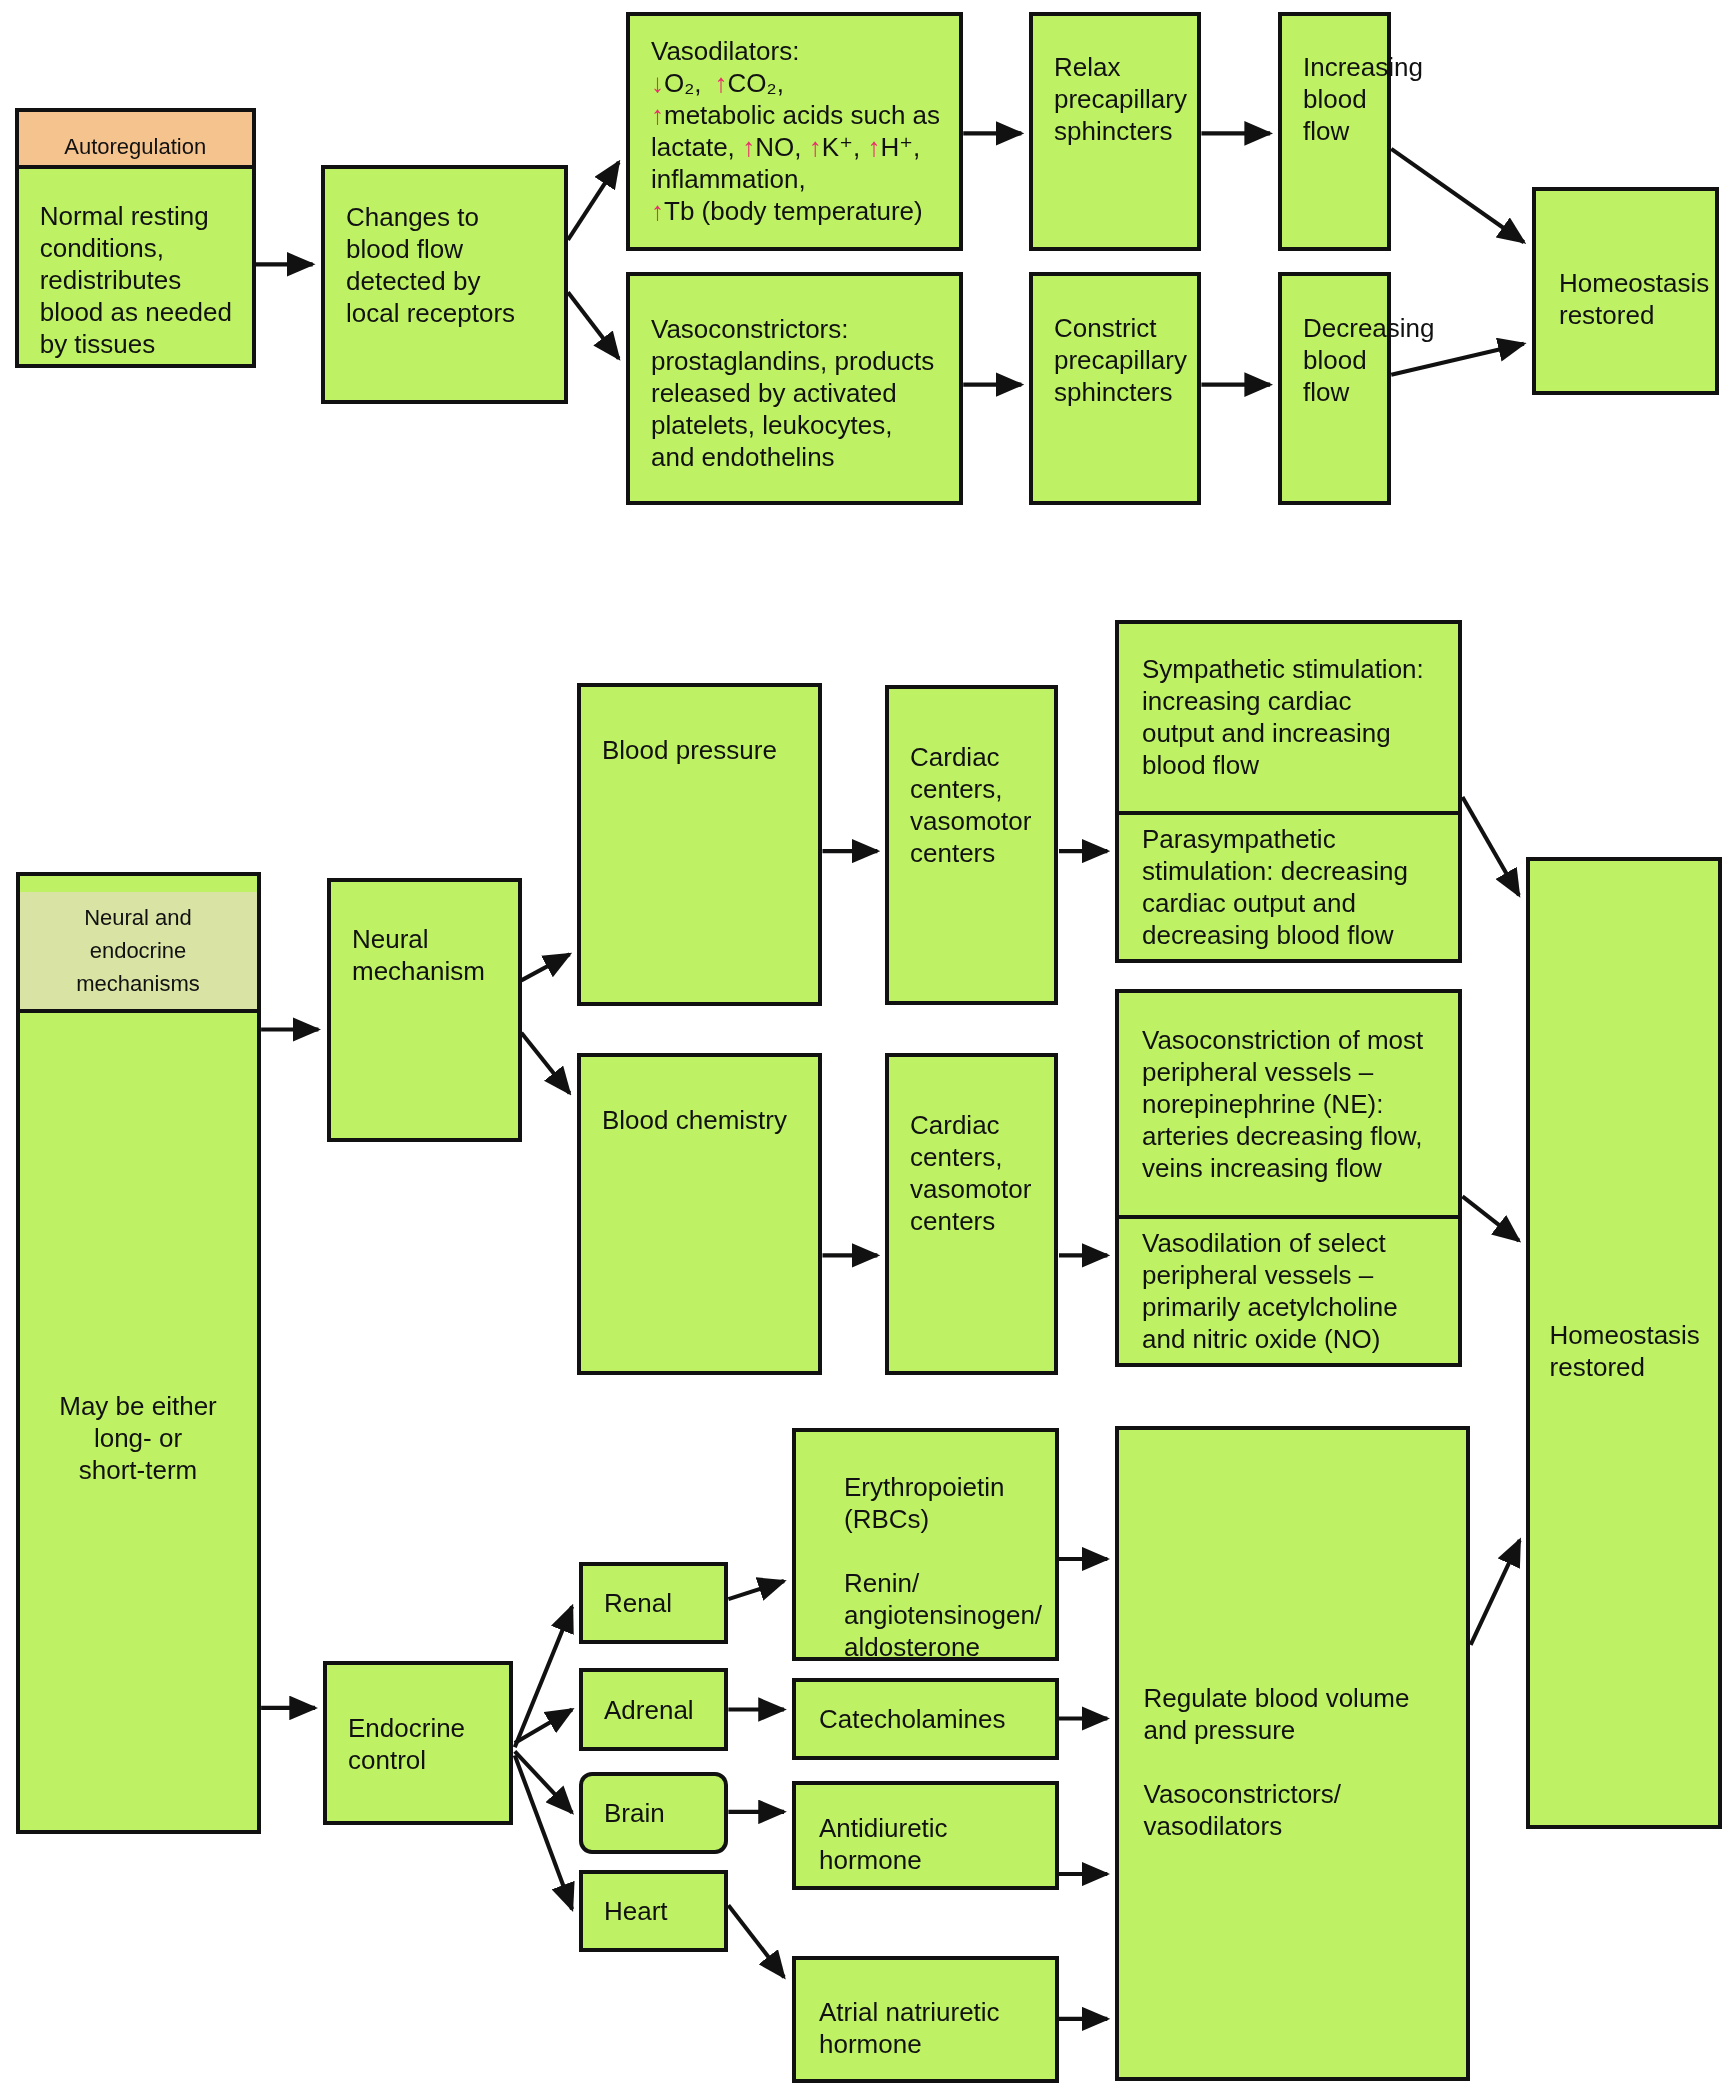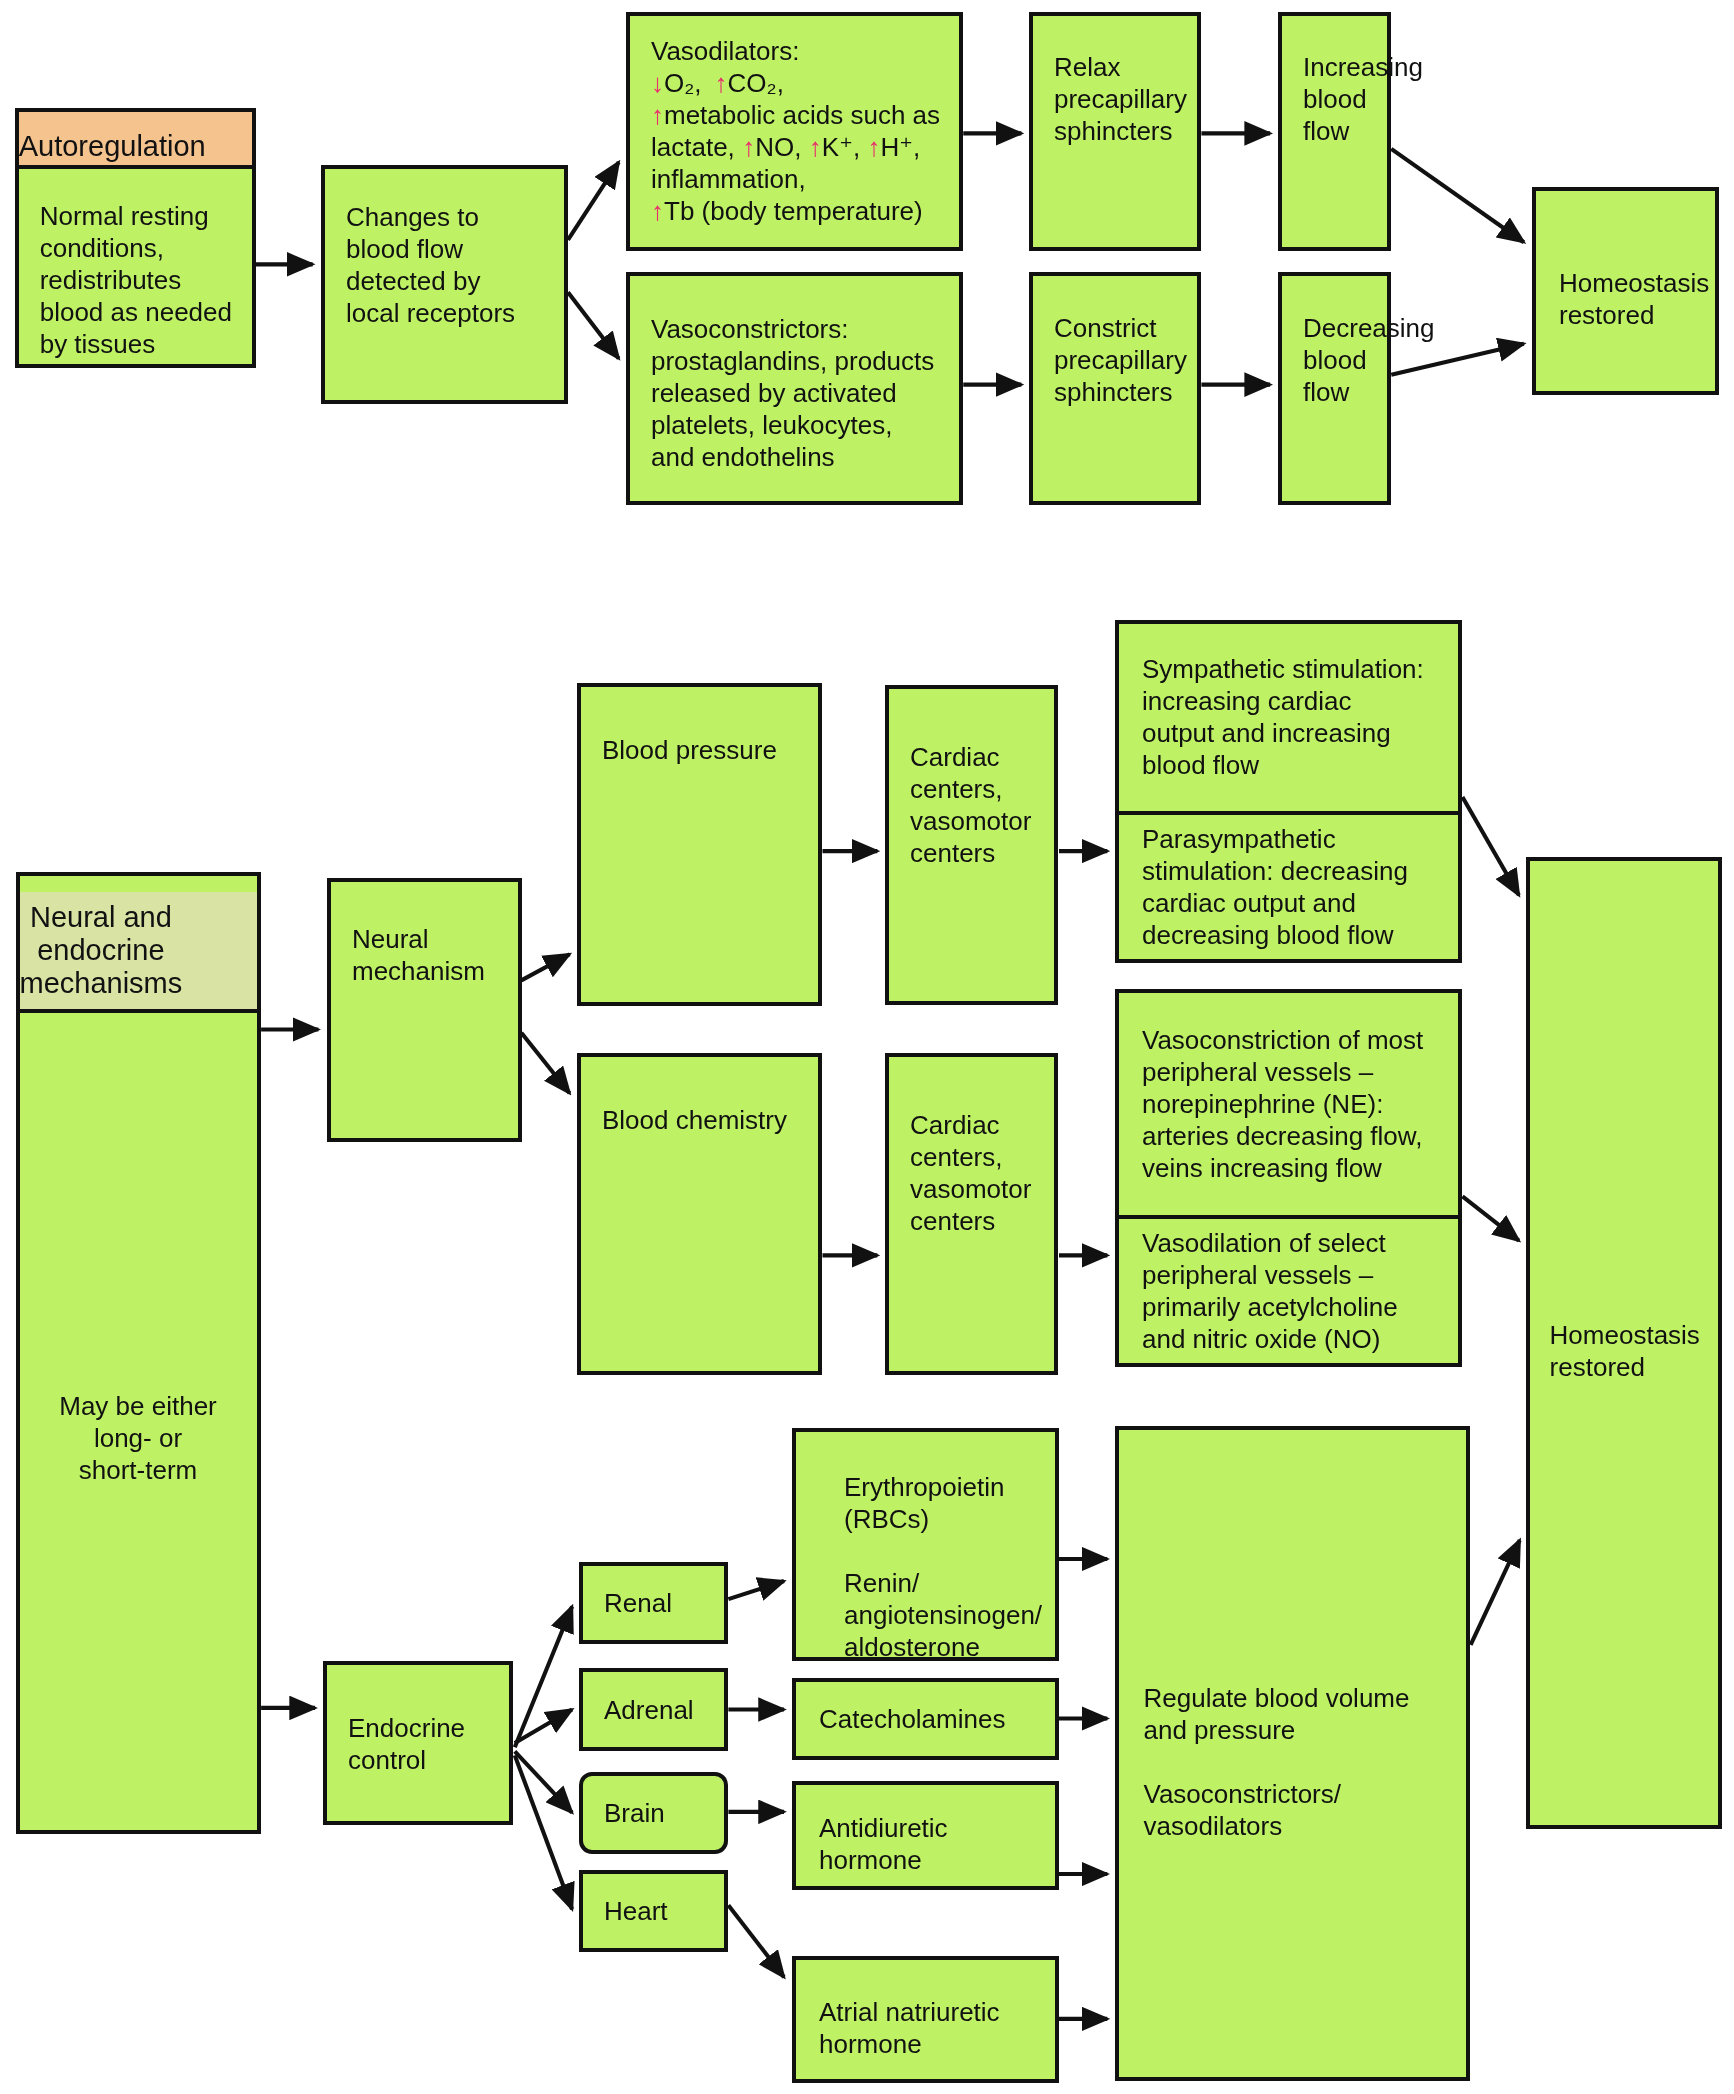--- a/index.html
+++ b/index.html
@@ -20,22 +20,22 @@
     box-sizing:border-box;
     font-size:26px;
     line-height:32px;
   }
   .txt{white-space:pre-line;margin-top:16px;}
   .pad{padding:19.6px 11.5px 0 21px;}
   .hdrbox{display:flex;flex-direction:column;}
   .hdr{
     border-bottom:4.1px solid #111;
     text-align:center;
-    display:flex;align-items:center;
-    font-size:29px;line-height:33px;
+    display:flex;align-items:center;justify-content:center;
+    font-size:22px;line-height:33px;
     box-sizing:border-box;
   }
   .orange{background:#f5c38e;}
   .green{background:#d8e3a4;}
   .vcenter{display:flex;flex-direction:column;justify-content:center;}
   .cell{box-sizing:border-box;display:flex;flex-direction:column;justify-content:center;padding:8.2px 8.2px 8.2px 23px;}
   .cell2{border-top:4.1px solid #111;}
   .pk{color:#e8306e;font-weight:700;}
   .gap{display:inline-block;width:7.4px;}
   .gap2{display:inline-block;width:13px;}

